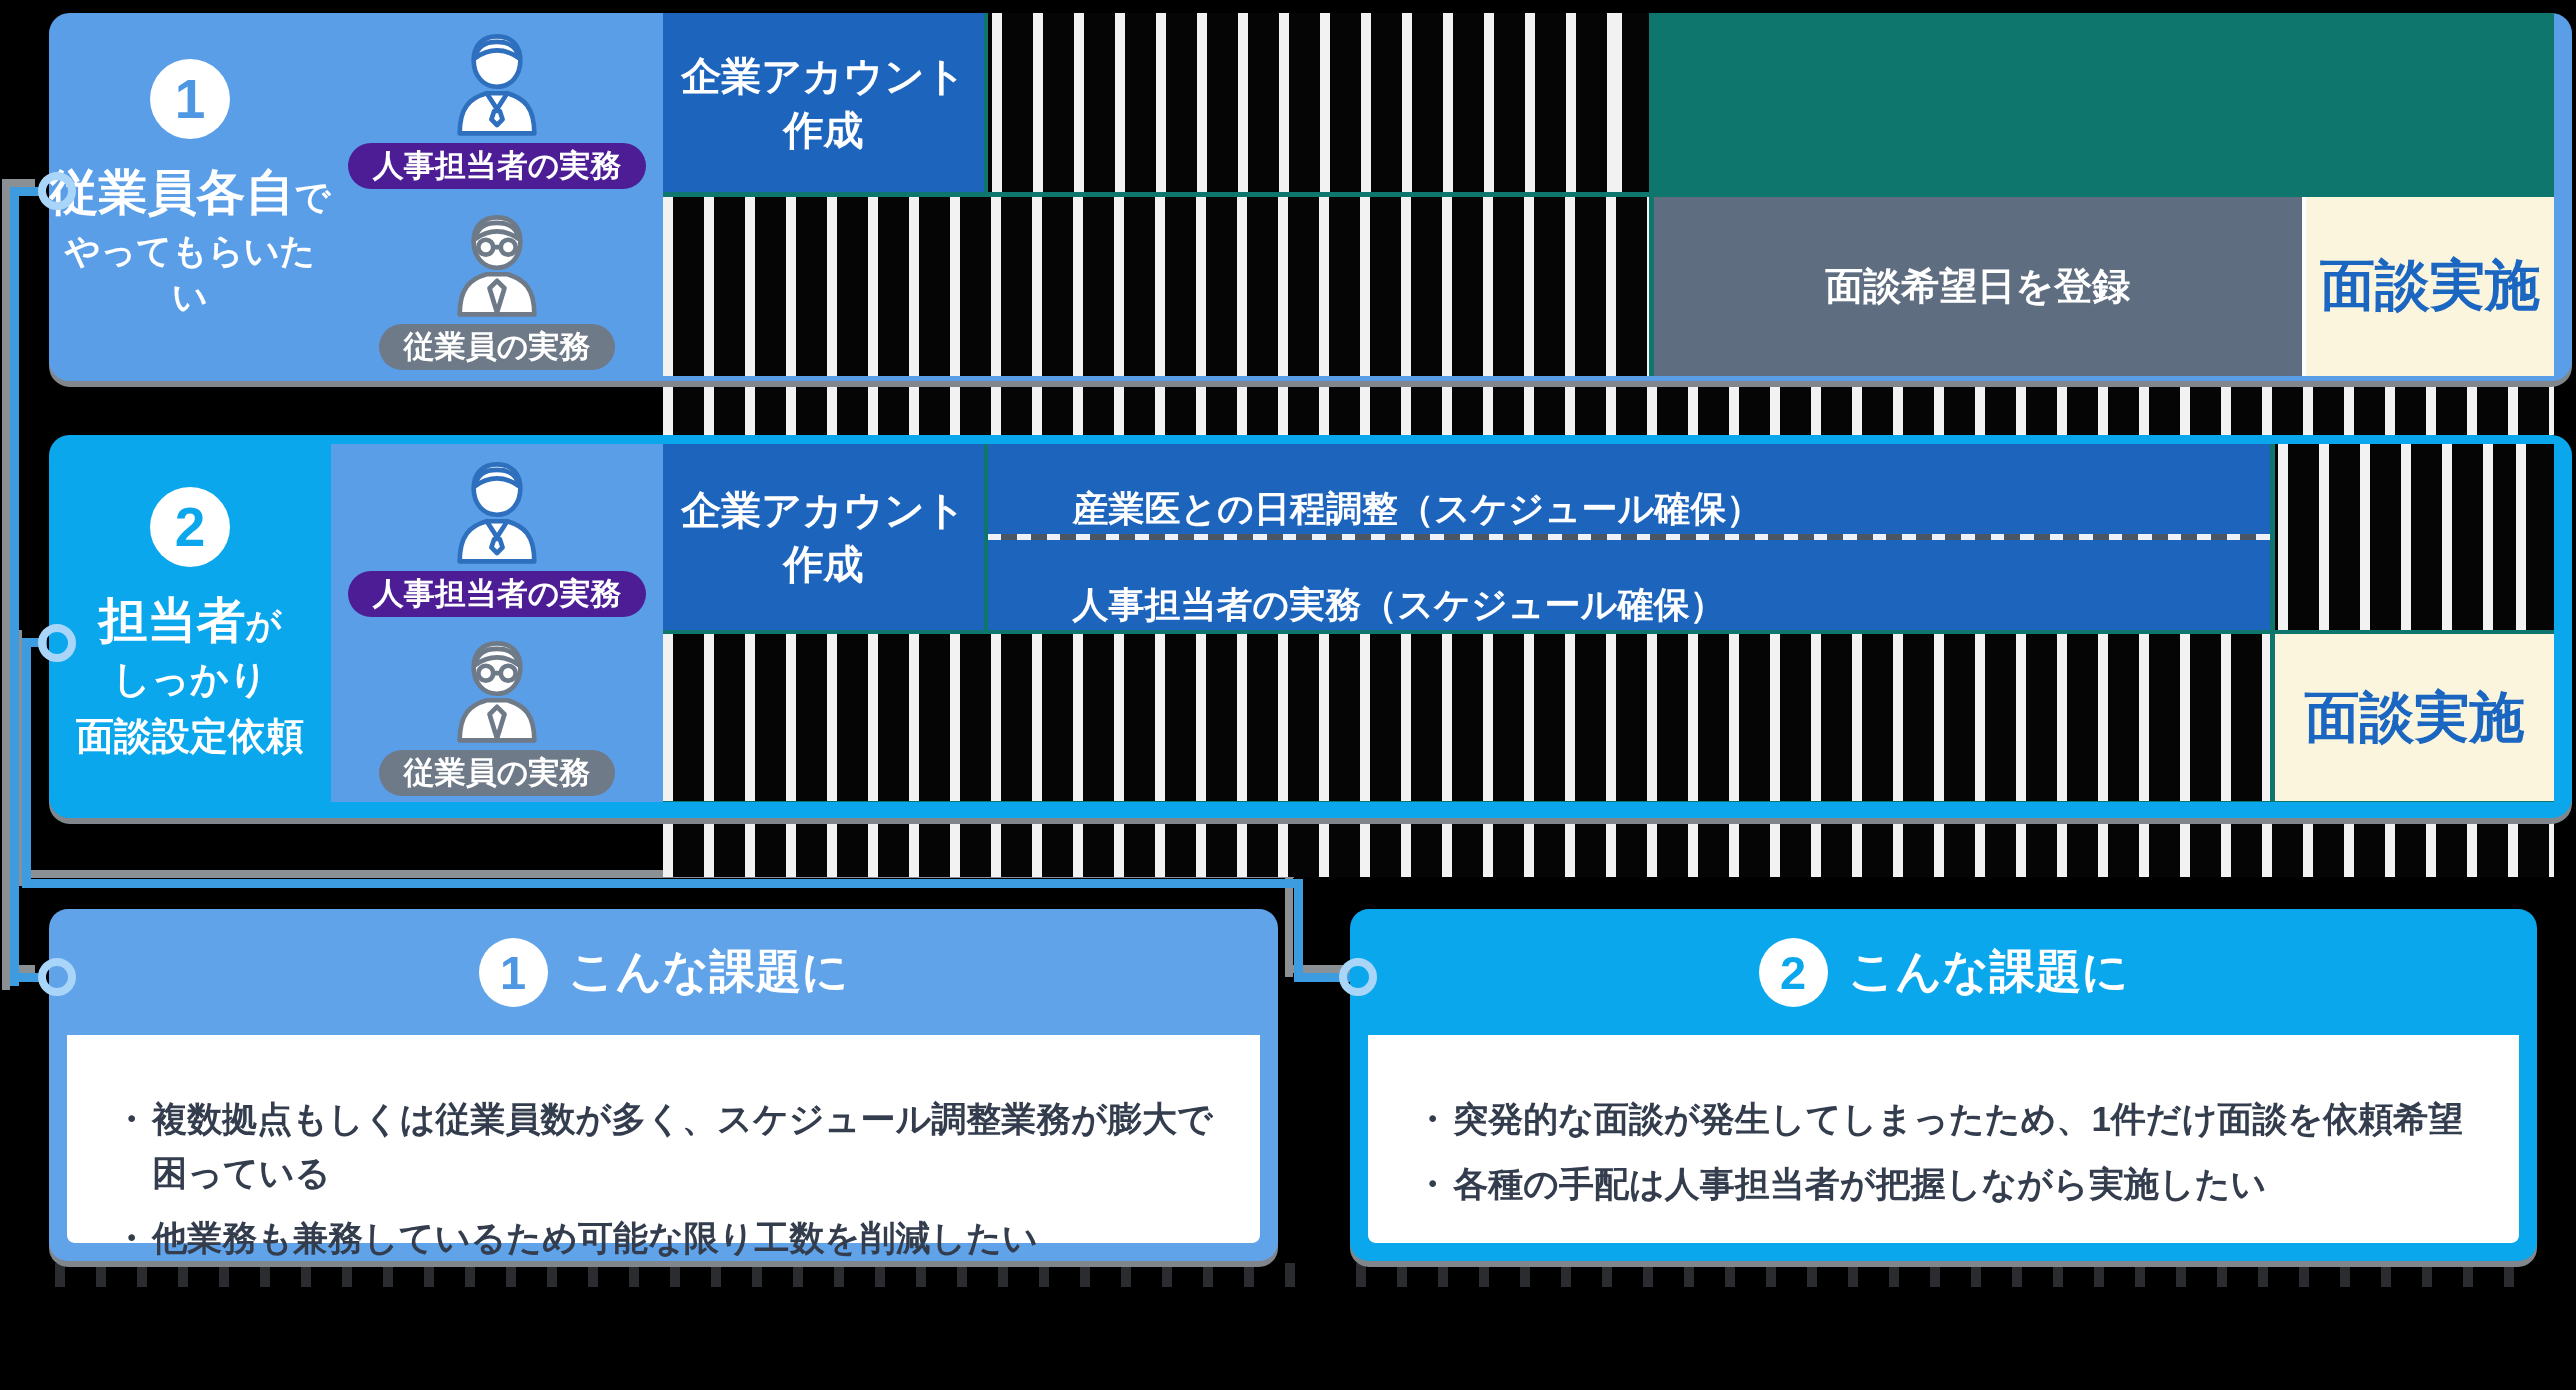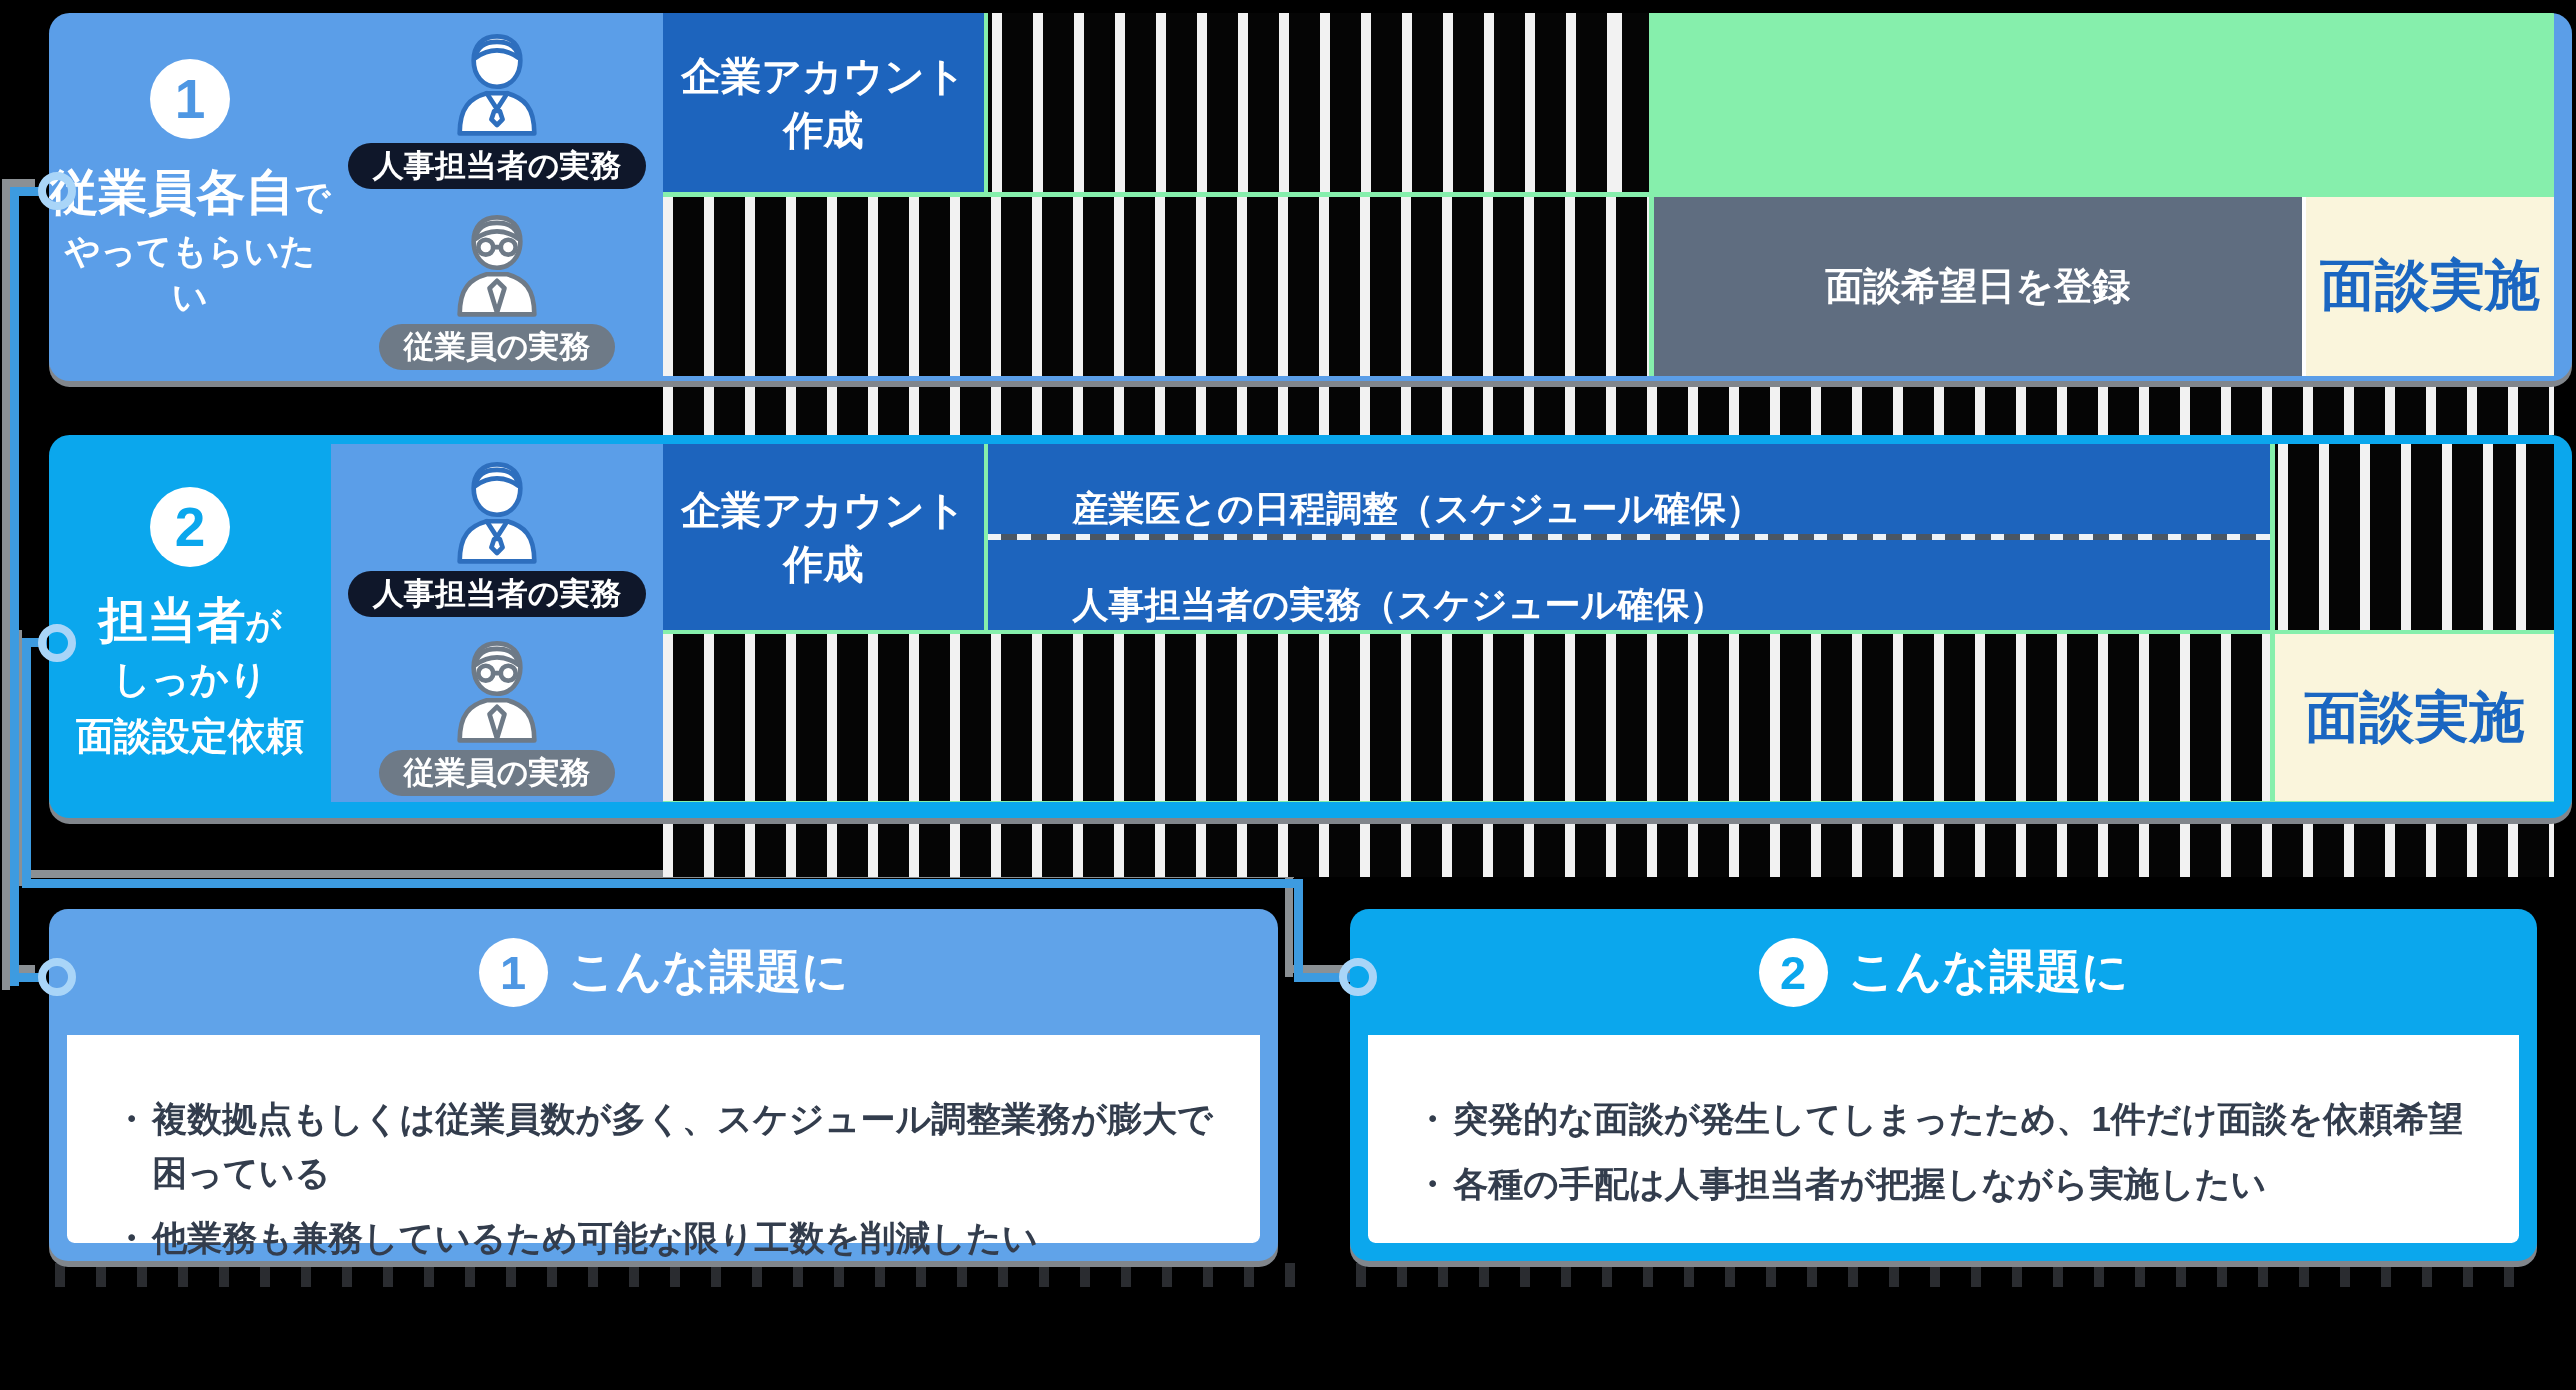--- a/index.html
+++ b/index.html
@@ -24,24 +24,24 @@
   .t-sfx{font-size:0.72em;}
   .t-sub{font-size:35px;line-height:1.3;margin-top:7.4px;}
   .panel2 .t-sub{font-size:38px;margin-top:7px;}
 
   .persona-col{position:absolute;left:282px;width:332px;display:flex;flex-direction:column;}
   .panel1 .persona-col{top:0;height:363px;}
   .panel2 .persona-col{top:8.8px;height:358px;background:#5B9EE8;}
   .persona{flex:1 1 0;display:flex;flex-direction:column;align-items:center;justify-content:flex-end;padding-bottom:5.9px;}
   .person{width:112px;height:112px;margin-bottom:4.4px;}
   .badge{height:46px;border-radius:23px;padding:0 25px;display:flex;align-items:center;color:#fff;font-size:31px;white-space:nowrap;}
-  .badge-hr{background:#0f172a;}
+  .badge-hr{background:#4c1d95;}
   .badge-emp{background:#6E7A87;}
 
-  .flow{position:absolute;left:614px;top:0;width:1891px;display:grid;gap:4.4px;background:#86efac;}
+  .flow{position:absolute;left:614px;top:0;width:1891px;display:grid;gap:4.4px;background:#0f766e;}
   .panel1 .flow{height:363px;grid-template-columns:321px 661px 1fr;grid-template-rows:179px 179px;}
   .panel2 .flow{top:8.8px;height:358px;grid-template-columns:321px 1282px 1fr;grid-template-rows:186px 167px;}
   .blk{display:flex;align-items:center;justify-content:center;text-align:center;}
   .blk-dark{background:#1D64BD;color:#fff;font-size:40px;line-height:1.35;}
   .blk-gray{background:#5F6D80;color:#fff;font-size:38px;}
   .blk-cream{background:#FAF5DC;color:#1A66C1;font-size:55px;}
   .span2{grid-column:1 / span 2;}
   .r2c3{display:flex;}
   .stacked{display:flex;flex-direction:column;}
   .sched{flex:1 1 0;background:#1D64BD;color:#fff;display:flex;align-items:flex-end;padding-left:84px;font-size:36px;}

